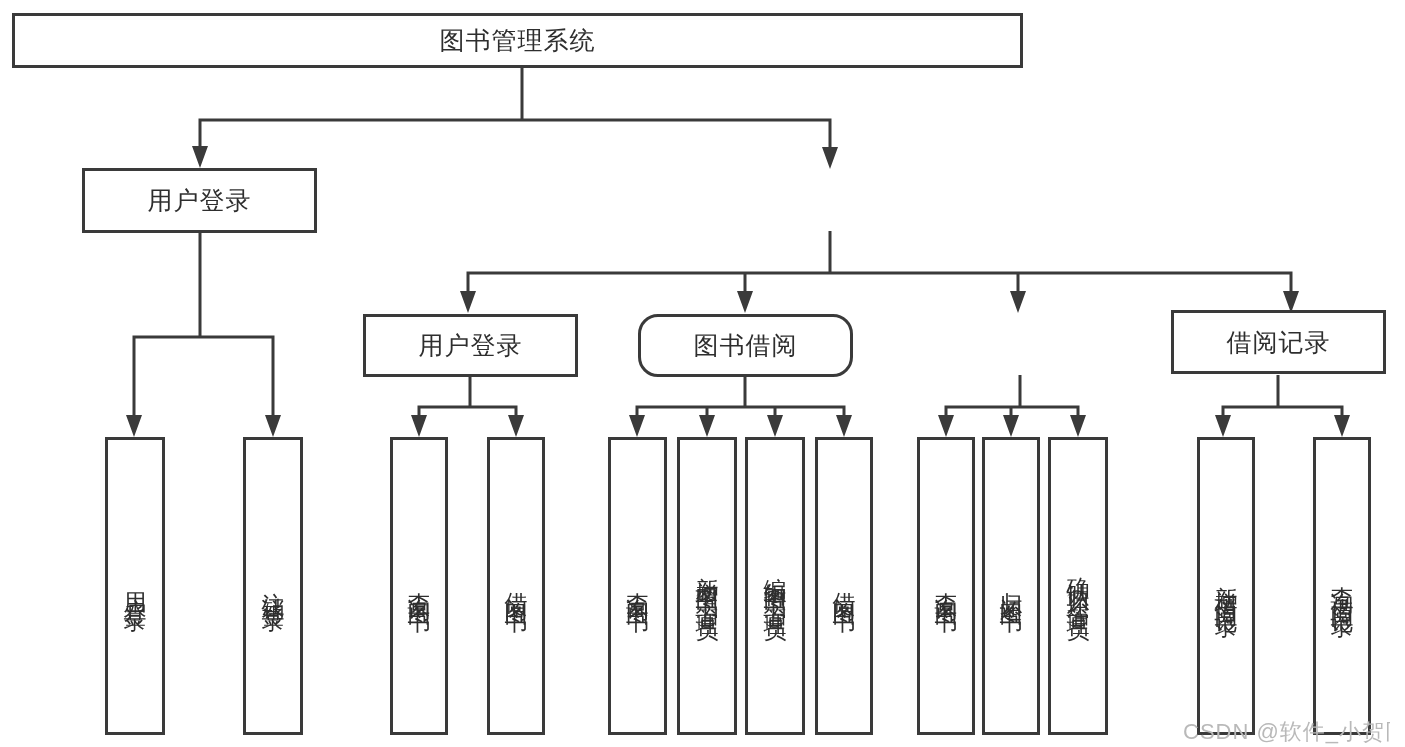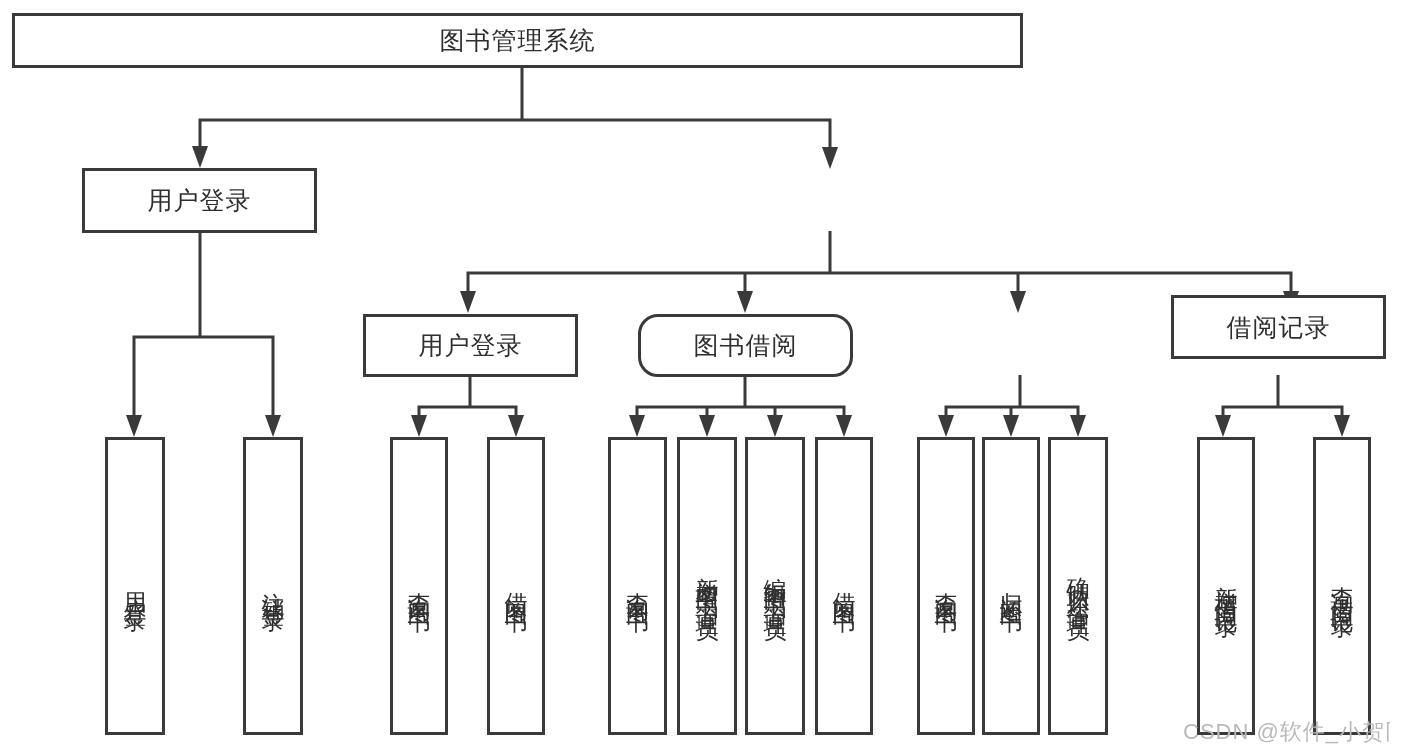--- a/index.html
+++ b/index.html
@@ -66,21 +66,21 @@
       <path fill="#3a3a3a" stroke="none" d="M1215 415 H1231 L1223 437 Z M1334 415 H1350 L1342 437 Z"></path>
     </g>
   </svg>
 
   <div class="node h" style="left:12px;top:13px;width:1011px;height:55px;">图书管理系统</div>
 
   <div class="node h" style="left:82px;top:168px;width:235px;height:65px;">用户登录</div>
 
   <div class="node h" style="left:363px;top:314px;width:215px;height:63px;">用户登录</div>
   <div class="node h" style="left:638px;top:314px;width:215px;height:63px;border-radius:20px;">图书借阅</div>
-  <div class="node h" style="left:1171px;top:295px;width:215px;height:64px;">借阅记录</div>
+  <div class="node h" style="left:1171px;top:310px;width:215px;height:64px;">借阅记录</div>
 
   <div class="node v" style="left:105px;top:437px;width:60px;height:298px;">用户登录</div>
   <div class="node v" style="left:243px;top:437px;width:60px;height:298px;">注销登录</div>
 
   <div class="node v" style="left:390px;top:437px;width:58px;height:298px;">查询图书</div>
   <div class="node v" style="left:487px;top:437px;width:58px;height:298px;">借阅图书</div>
 
   <div class="node v" style="left:608px;top:437px;width:59px;height:298px;">查询图书</div>
   <div class="node v" style="left:677px;top:437px;width:60px;height:298px;">新增图书（管理员）</div>
   <div class="node v" style="left:745px;top:437px;width:60px;height:298px;">编辑图书（管理员）</div>

